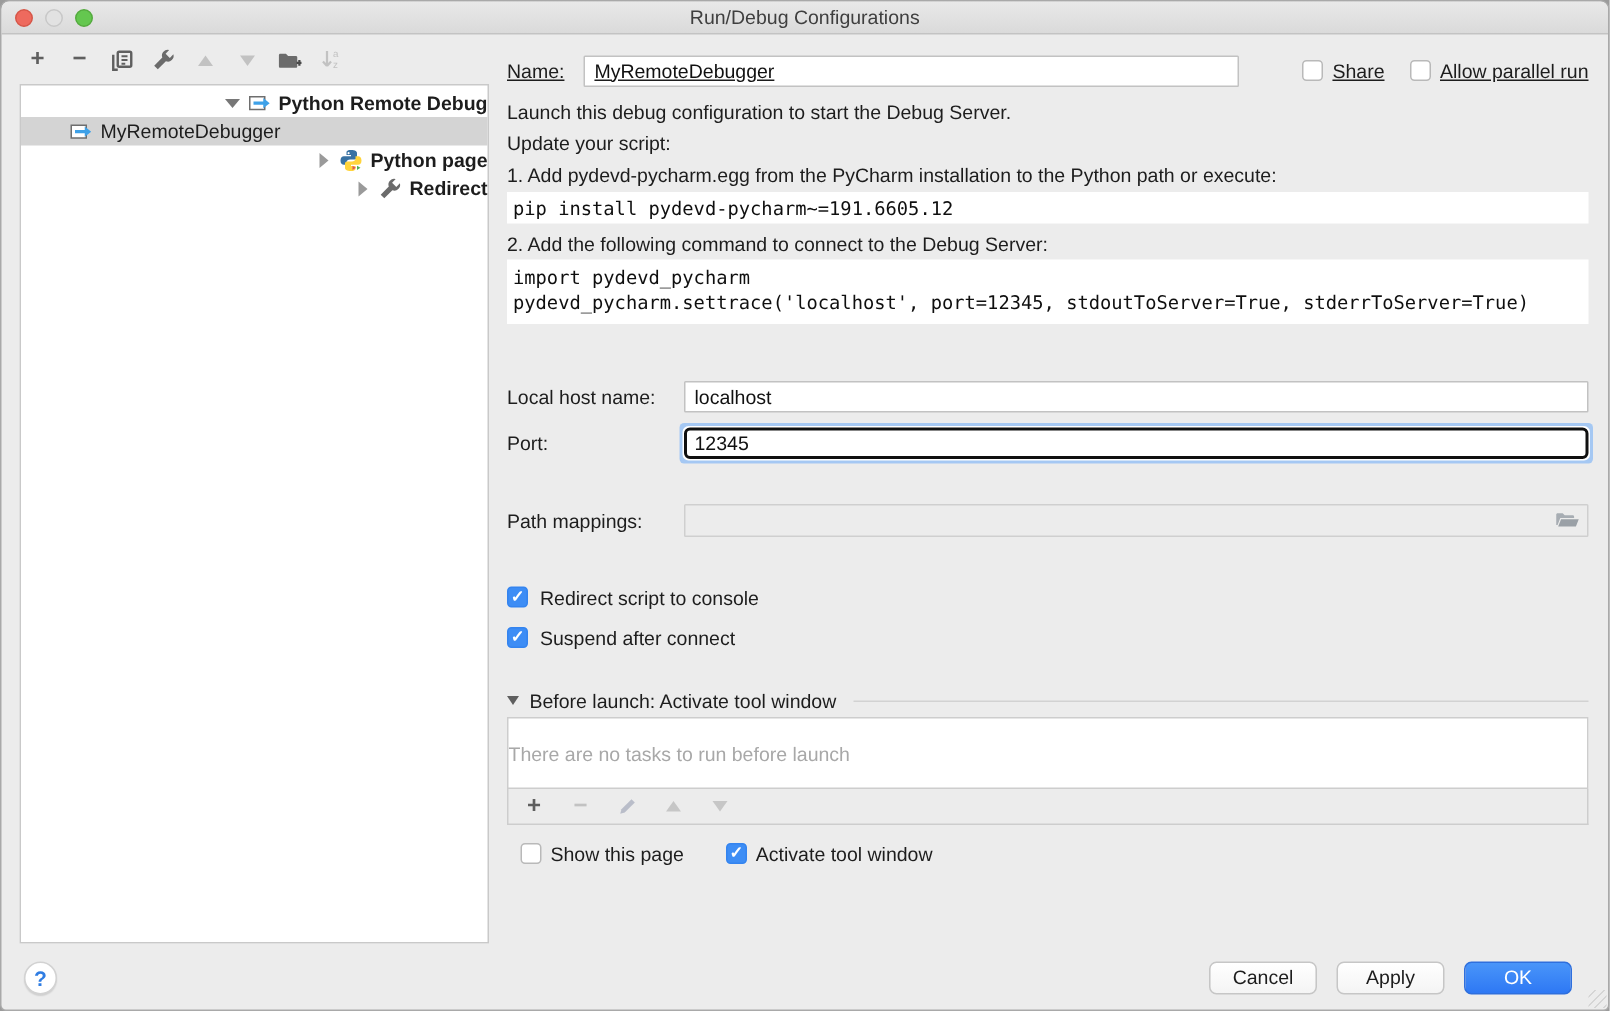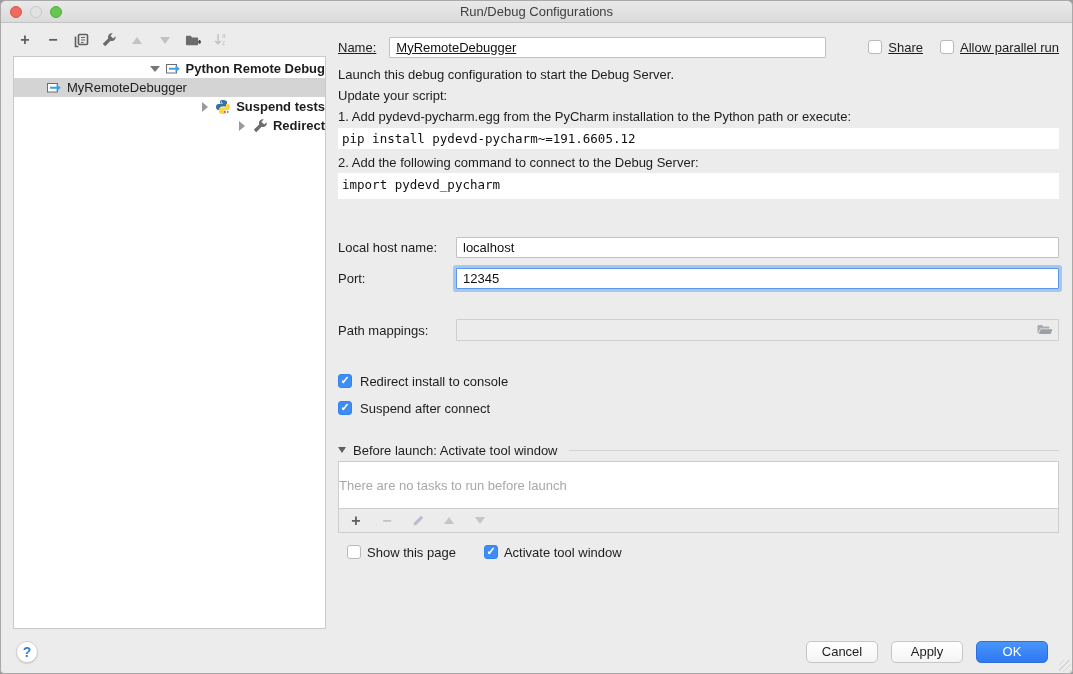--- a/index.html
+++ b/index.html
@@ -156,21 +156,21 @@
     <div class="trow bold">
       <span class="twist">
           <span class="tw-closed"></span>
         </span>
       <svg class="ticon" viewBox="0 0 16 16">
           <path fill="#3872a3" d="M7.9 1C5 1 5 2.2 5 3v1.4h3v.7H3.3C2 5.1 1 6.1 1 8s1 2.9 2.3 2.9H5V9.4C5 8 6.1 7.4 7.4 7.4h3c1 0 1.6-.6 1.6-1.5V3c0-1-.9-2-4.1-2zM6.4 2.4a.7.7 0 1 1 0 1.4.7.7 0 0 1 0-1.4z"></path>
           <path fill="#ffd43b" d="M8.1 15c2.9 0 2.9-1.2 2.9-2v-1.4H8v-.7h4.7c1.3 0 2.3-1 2.3-2.9s-1-2.9-2.3-2.9H11v1.5C11 8 9.9 8.6 8.6 8.6h-3c-1 0-1.6.6-1.6 1.5V13c0 1 .9 2 4.1 2z"></path>
           <path d="M9 11.5l2.3 1.4L9 14.3z" fill="#e05555"></path>
           <path d="M12 11.5l2.3 1.4L12 14.3z" fill="#4caf50"></path>
         </svg>
-      <span>Suspend tests</span>
+      <span>Python page</span>
     </div>
     <div class="trow bold">
       <span class="twist">
           <span class="tw-closed"></span>
         </span>
       <svg class="ticon" viewBox="0 0 16 16">
           <path d="M14.6 4.2a3.8 3.8 0 0 1-5 4.6l-5.4 5.4-2.4-2.4 5.4-5.4a3.8 3.8 0 0 1 4.6-5L9.4 3.8l2.8 2.8z" fill="#6b6b6b"></path>
         </svg>
       <span>Redirect</span>
     </div>
@@ -189,21 +189,21 @@
         <span class="cb" data-checked="false"></span>
         <span class="lbl">Allow parallel run</span>
       </span>
     </div>
 
     <div class="p first">Launch this debug configuration to start the Debug Server.</div>
     <div class="p">Update your script:</div>
     <div class="p">1. Add pydevd-pycharm.egg from the PyCharm installation to the Python path or execute:</div>
     <div class="codebar">pip install pydevd-pycharm~=191.6605.12</div>
     <div class="p" style="margin-top:6px;">2. Add the following command to connect to the Debug Server:</div>
-    <div class="codeblock"><div>import pydevd_pycharm</div></div>
+    <div class="codeblock"><div>import pydevd_pycharm</div><div>pydevd_pycharm.settrace('localhost', port=12345, stdoutToServer=True, stderrToServer=True)</div></div>
 
     <div class="frow lh-row">
       <span class="lbl flabel">Local host name:</span>
       <input class="field" type="text" value="localhost" style="">
     </div>
 
     <div class="frow port-row">
       <span class="lbl flabel">Port:</span>
       <input id="port-input" class="field" type="text" autofocus="" value="12345" style="">
     </div>
@@ -215,21 +215,21 @@
           <svg width="18" height="16" viewBox="0 0 18 16">
               <path d="M1.5 4c0-.5.4-.9.9-.9h3.4l1.3 1.4h5.4c.5 0 .9.4.9.9v1H4.2L2.4 11H1.5z" fill="#a7adb3"></path>
               <path d="M4.7 7.2h11.8L14.6 12H2.8z" fill="#9aa0a6"></path>
             </svg>
         </span>
       </span>
     </div>
 
     <div class="cbrow first-cb">
       <span class="cb" data-checked="true"></span>
-      <span class="lbl">Redirect install to console</span>
+      <span class="lbl">Redirect script to console</span>
     </div>
     <div class="cbrow">
       <span class="cb" data-checked="true"></span>
       <span class="lbl">Suspend after connect</span>
     </div>
 
     <div class="bl-header">
       <span class="bl-tri"></span>
       <span class="lbl">Before launch: Activate tool window</span>
       <span class="bl-line"></span>

